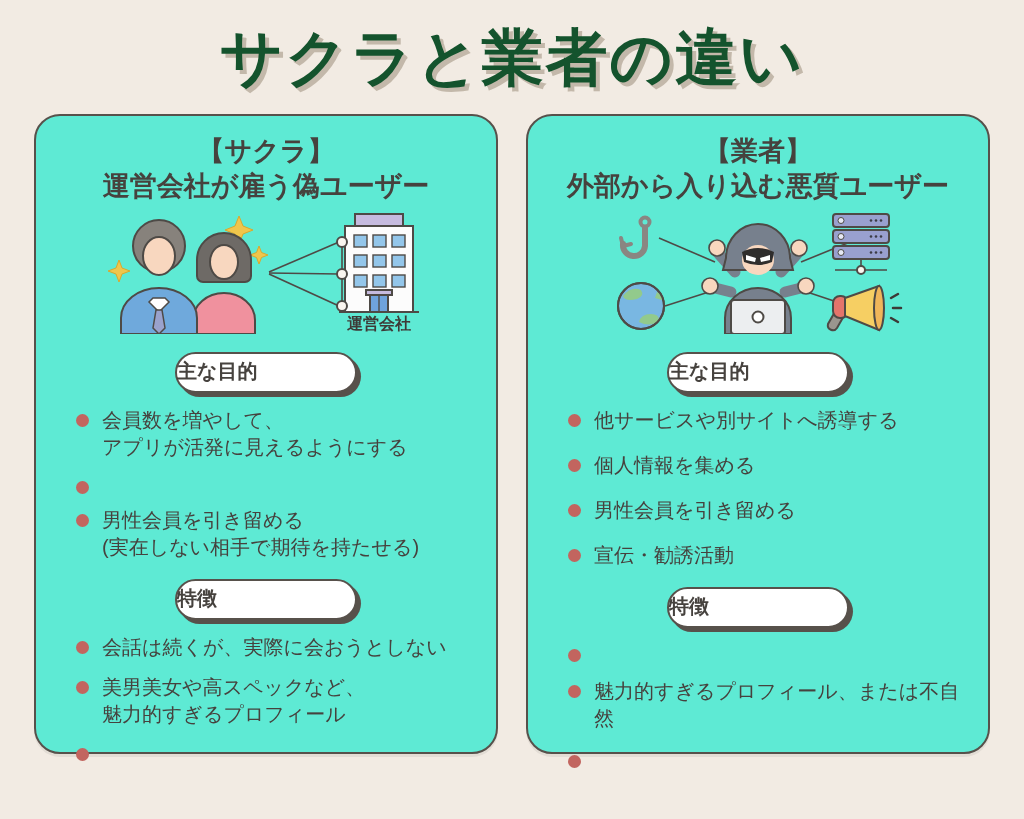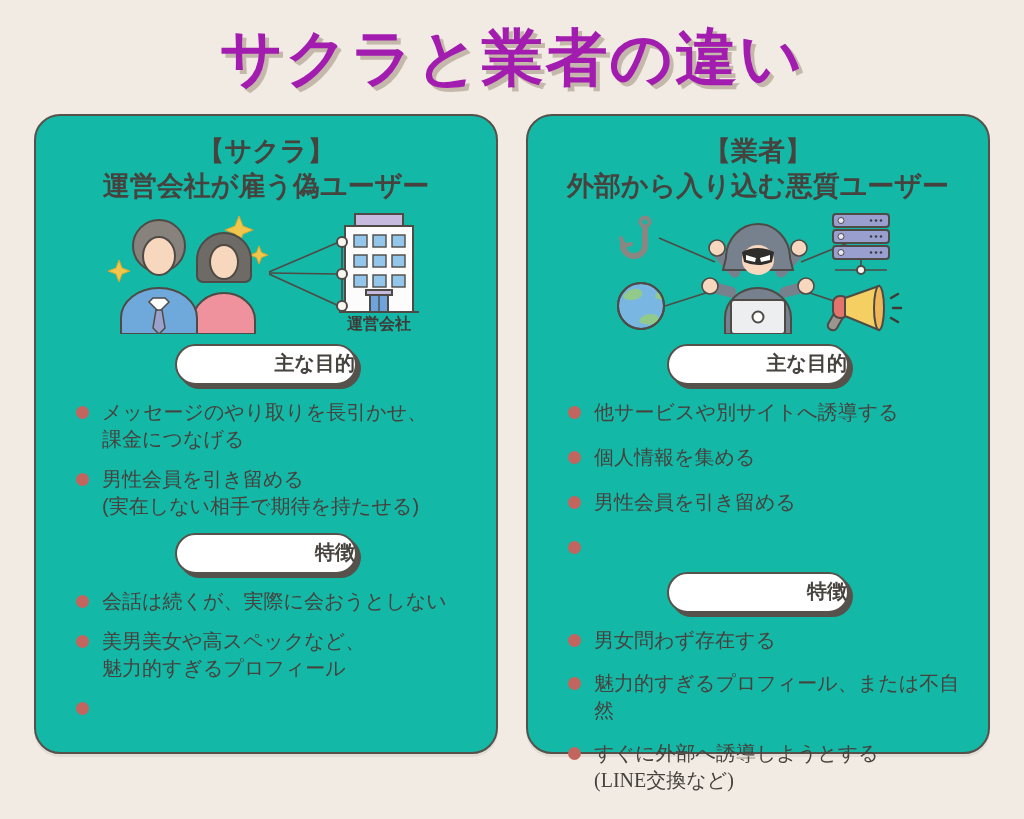--- a/index.html
+++ b/index.html
@@ -7,35 +7,35 @@
   body {
     background: #f2ebe3;
     font-family: "Liberation Sans", "DejaVu Sans", sans-serif;
     color: #46423e;
   }
   .page-title {
     text-align: center;
     font-size: 62px;
     font-weight: 800;
     letter-spacing: 2px;
-    color: #a21caf;
+    color: #14532d;
     text-shadow: 4px 4px 0 #c3b8aa;
     margin: 24px 0 22px 0;
     line-height: 1.1;
   }
   .cards {
     display: flex;
     justify-content: center;
     gap: 28px;
     padding: 0 34px;
   }
   .card {
     width: 466px;
     height: 640px;
-    background: #14b8a6;
+    background: #5eead4;
     border: 2px solid #57514b;
     border-radius: 26px;
     padding: 14px 24px 10px 24px;
     box-shadow: 0 3px 0 rgba(0,0,0,0.06);
   }
   .card-title {
     text-align: center;
     font-size: 27px;
     font-weight: 700;
     line-height: 1.3;
@@ -45,22 +45,22 @@
   }
   .illustration {
     height: 124px;
     margin: 6px auto 4px auto;
     display: flex;
     justify-content: center;
   }
   .pill {
     display: block;
     width: 182px;
-    margin: 10px auto 14px auto;
-    text-align: right;
+    margin: 18px auto 14px auto;
+    text-align: left;
     background: #ffffff;
     border: 2px solid #57514b;
     border-radius: 22px;
     box-shadow: 4px 4px 0 #57514b;
     font-size: 20px;
     font-weight: 700;
     padding: 4px 0 6px 0;
     color: #46423e;
   }
   ul.bullets { list-style: none; padding: 0 0 0 16px; }
@@ -151,22 +151,25 @@
           <circle cx="241" cy="96" r="5" fill="#faf6f0" class="outline"></circle>
           <text x="278" y="119" text-anchor="middle" font-size="16" font-weight="bold" fill="#3e3a37">運営会社</text>
         </g>
       </svg>
     </div>
 
     <div class="pill">主な目的</div>
     <ul class="bullets purpose">
       <li>
           <span class="dot"></span>
-          <span class="li-text">メッセージのやり取りを長引かせ、
-課金につなげる</span>
+          <span class="li-text">会員数を増やして、
+アプリが活発に見えるようにする</span>
+        </li>
+      <li>
+          <span class="dot"></span>
         </li>
       <li>
           <span class="dot"></span>
           <span class="li-text">男性会員を引き留める
 (実在しない相手で期待を持たせる)</span>
         </li>
     </ul>
 
     <div class="pill">特徴</div>
     <ul class="bullets features">
@@ -290,34 +293,32 @@
       <li>
           <span class="dot"></span>
           <span class="li-text">個人情報を集める</span>
         </li>
       <li>
           <span class="dot"></span>
           <span class="li-text">男性会員を引き留める</span>
         </li>
       <li>
           <span class="dot"></span>
+          <span class="li-text">宣伝・勧誘活動</span>
         </li>
     </ul>
 
     <div class="pill">特徴</div>
     <ul class="bullets features">
       <li>
           <span class="dot"></span>
-          <span class="li-text">男女問わず存在する</span>
         </li>
       <li>
           <span class="dot"></span>
           <span class="li-text">魅力的すぎるプロフィール、または不自然</span>
         </li>
       <li>
           <span class="dot"></span>
-          <span class="li-text">すぐに外部へ誘導しようとする
-(LINE交換など)</span>
         </li>
     </ul>
   </section>
 
 </div>
 
 </body></html>

